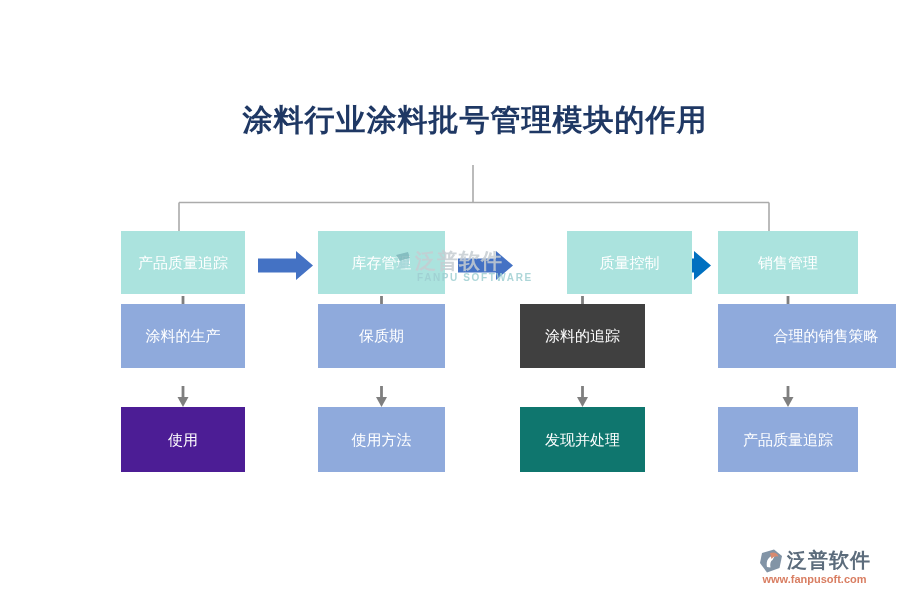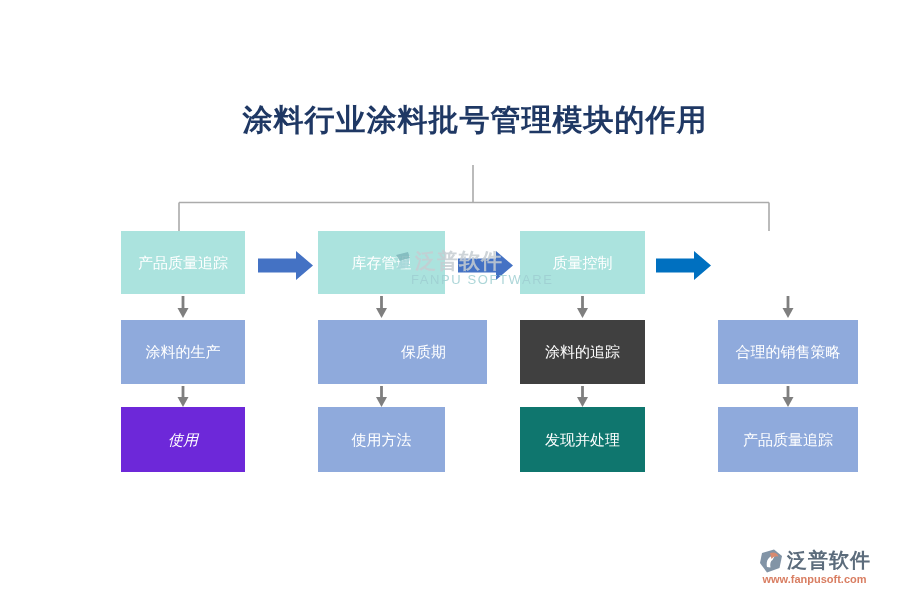--- a/index.html
+++ b/index.html
@@ -20,31 +20,31 @@
   .overlay .da-line{stroke-width:2.8px;}
   .box{
     position:absolute;z-index:2;display:flex;align-items:center;justify-content:center;
     color:#ffffff;font-size:15px;text-align:center;line-height:1.2;
   }
   .c1{left:121px;width:124px}
   .c2{left:318px;width:127px}
   .c3{left:520px;width:125px}
   .c4{left:718px;width:140px}
   .r1{top:231px;height:63px}
-  .r2{top:320px;height:64px}
+  .r2{top:304px;height:64px}
   .r3{top:407px;height:65px}
   .watermark{
     position:absolute;left:393px;top:247px;z-index:3;opacity:0.85;
   }
   .wm-row{display:flex;align-items:center;gap:2px;}
   .wm-brand{
     font-size:21px;font-weight:bold;color:#c6cdd2;letter-spacing:1px;white-space:nowrap;
   }
   .wm-sub{
-    font-size:13px;color:#9fcfd2;letter-spacing:1.6px;margin-left:18px;margin-top:-3px;white-space:nowrap;
+    font-size:10px;color:#9fcfd2;letter-spacing:1.6px;margin-left:24px;margin-top:-3px;white-space:nowrap;font-weight:bold;
   }
   .logo{
     position:absolute;left:758px;top:547px;z-index:3;display:flex;flex-direction:column;align-items:center;
   }
   .logo-row{display:flex;align-items:center;gap:3px;}
   .logo-brand{font-size:20px;font-weight:bold;letter-spacing:1px;white-space:nowrap;}
   .logo-url{font-size:11px;font-weight:bold;margin-top:-1px;white-space:nowrap;}
 </style>
 </head>
 <body>
@@ -91,31 +91,32 @@
       <polygon points="577,397 588,397 582.5,407" fill="#7F7F7F"></polygon>
     </g>
     <g>
       <line class="da-line" x1="788" y1="386" x2="788" y2="398" stroke="#7F7F7F"></line>
       <polygon points="782.5,397 793.5,397 788,407" fill="#7F7F7F"></polygon>
     </g>
   </svg>
 
   <div class="box c1 r1" style="background-color: rgb(171, 227, 222);">产品质量追踪</div>
   <div class="box c1 r2" style="background-color: rgb(143, 170, 220);">涂料的生产</div>
-  <div class="box c1 r3" style="background-color: #6d28d9; font-style: italic;">使用</div>
+  <div class="box c1 r3" style="background-color: #4c1d95;">使用</div>
 
   <div class="box c2 r1" style="background-color: rgb(171, 227, 222);">库存管理</div>
-  <div class="box c2 r2" style="background-color: rgb(143, 170, 220); padding-left: 42px;">保质期</div>
+  <div class="box c2 r2" style="background-color: rgb(143, 170, 220);">保质期</div>
   <div class="box c2 r3" style="background-color: rgb(143, 170, 220);">使用方法</div>
 
-  <div class="box c3 r1" style="background-color: rgb(171, 227, 222);">质量控制</div>
+  <div class="box c3 r1" style="background-color: rgb(171, 227, 222); margin-left: 47px;">质量控制</div>
   <div class="box c3 r2" style="background-color: #404040;">涂料的追踪</div>
   <div class="box c3 r3" style="background-color: #0f766e; font-family: Liberation Serif, serif;">发现并处理</div>
 
-  <div class="box c4 r2" style="background-color: rgb(143, 170, 220);">合理的销售策略</div>
+  <div class="box c4 r1" style="background-color: rgb(171, 227, 222);">销售管理</div>
+  <div class="box c4 r2" style="background-color: rgb(143, 170, 220); padding-left: 38px;">合理的销售策略</div>
   <div class="box c4 r3" style="background-color: rgb(143, 170, 220);">产品质量追踪</div>
 
   <div class="watermark">
     <div class="wm-row">
       <svg width="20" height="20" viewBox="0 0 20 20">
         <polygon points="3,4 15,1 17,7 7,10" fill="#7fb8bc"></polygon>
         <polygon points="7,10 17,7 15,17 4,18" fill="#a8d8da"></polygon>
       </svg>
       <span class="wm-brand">泛普软件</span>
     </div>

